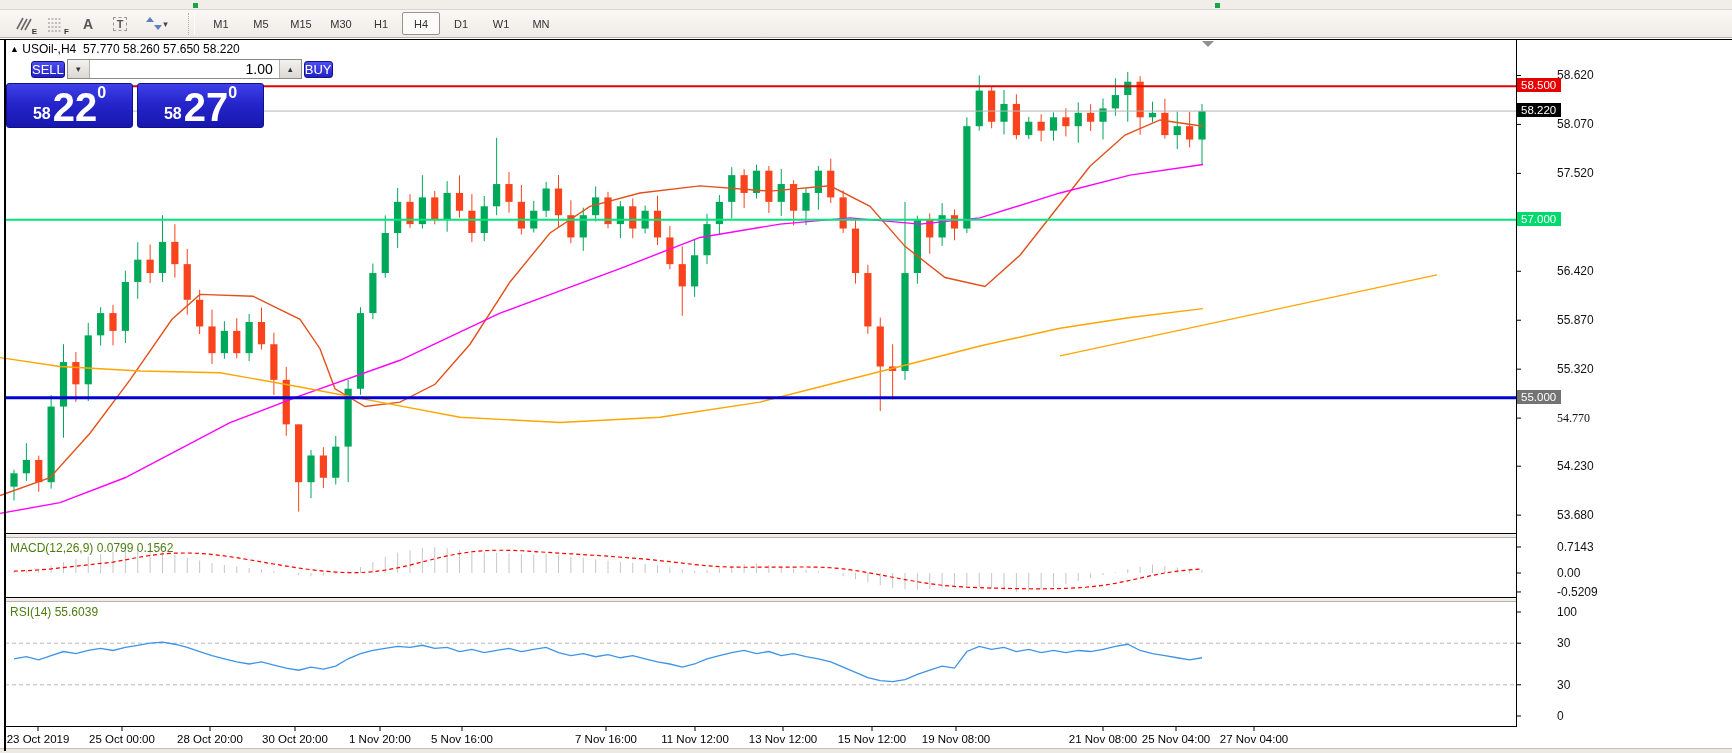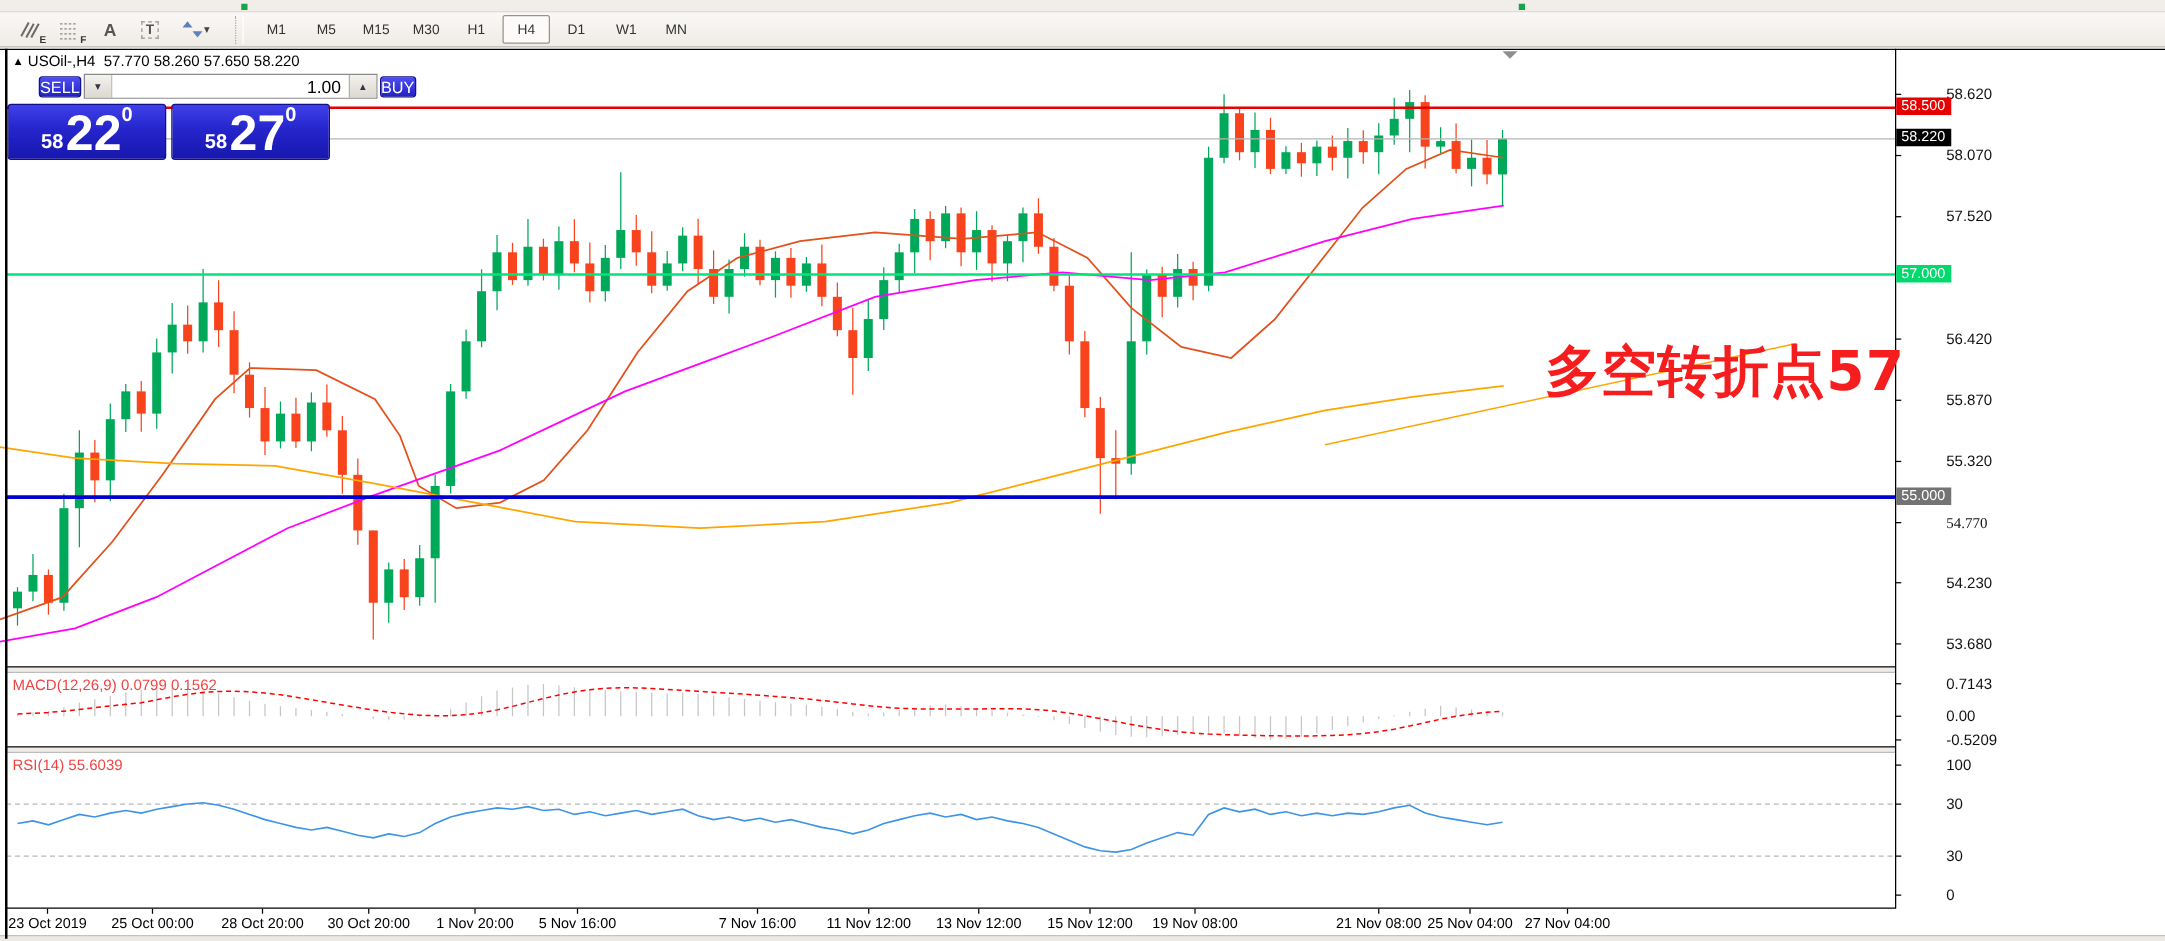--- a/index.html
+++ b/index.html
@@ -41,21 +41,21 @@
   .vol-input{flex:1;border:none;outline:none;text-align:right;font-size:14px;padding-right:6px;
              font-family:"Liberation Sans",sans-serif;color:#000;min-width:0;}
   .op-row2{display:flex;margin-top:2px;gap:4px;}
   .price-box{flex:1;height:45px;border-radius:3px;border:1px solid #10108a;color:#fff;cursor:pointer;
              background:linear-gradient(#4040ea 0%,#2525cc 45%,#1717ae 100%);
              display:flex;align-items:flex-end;justify-content:center;padding-bottom:3px;box-sizing:border-box;}
   .p-small{font-size:16px;font-weight:bold;line-height:1;margin-right:2px;margin-bottom:2px;}
   .p-big{font-size:40px;font-weight:bold;line-height:0.82;}
   .p-sup{font-size:16px;font-weight:bold;line-height:1;align-self:flex-start;margin-top:1px;}
   
-  .pane-label{position:absolute;left:10px;font-size:12px;color:#ef4444;z-index:3;}
+  .pane-label{position:absolute;left:10px;font-size:12px;color:#4d7c0f;z-index:3;}
   
   .annotation{position:absolute;left:1236px;top:268px;font-size:44px;font-weight:bold;
               color:#f51d1d;z-index:3;letter-spacing:1px;
               font-family:"DejaVu Sans","Liberation Sans",sans-serif;}
   
   .ax-tick{position:absolute;left:1524px;font-size:12px;color:#111;z-index:2;margin-left:33px;}
   .ax-badge{position:absolute;left:1517px;font-size:11.5px;padding:1px 5px 1px 4px;color:#fff;z-index:2;}
   .t-label{position:absolute;top:733px;width:96px;text-align:center;font-size:11.5px;color:#000;z-index:2;}
   .bottom-strip{position:absolute;left:0;bottom:0;width:100%;height:4px;background:#ece9e4;border-top:1px solid #c7c3bc;}
 </style>
@@ -502,21 +502,20 @@
   <div class="pane-label" style="top:541px">
     <span>MACD(12,26,9)</span>
     <span>0.0799</span>
     <span>0.1562</span>
   </div>
   <div class="pane-label" style="top:605px">
     <span>RSI(14)</span>
     <span>55.6039</span>
   </div>
 
-  <div class="annotation" style="color: rgb(245, 29, 29);">多空转折点57</div>
 
   <div id="gen-labels">
       <div class="ax-tick" style="top: 68.47px;">58.620</div>
       <div class="ax-tick" style="top: 117.42px;">58.070</div>
       <div class="ax-tick" style="top: 166.37px;">57.520</div>
       <div class="ax-tick" style="top: 264.27px;">56.420</div>
       <div class="ax-tick" style="top: 313.22px;">55.870</div>
       <div class="ax-tick" style="top: 362.17px;">55.320</div>
       <div class="ax-tick" style="top: 411.12px; font-family: Liberation Serif, serif;">54.770</div>
       <div class="ax-tick" style="top: 459.18px;">54.230</div>

